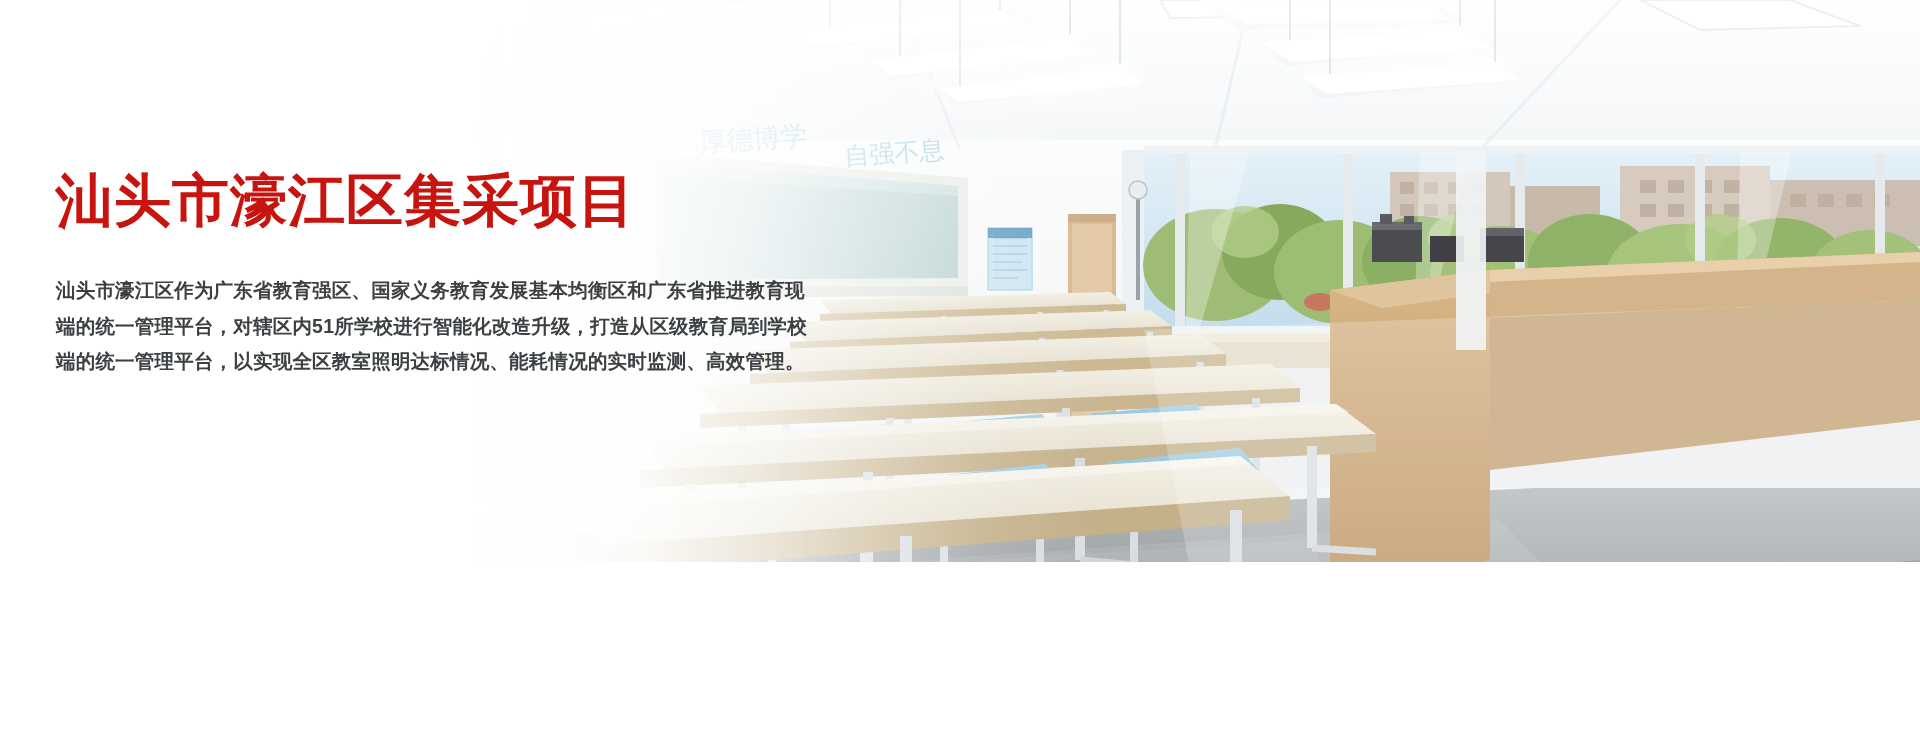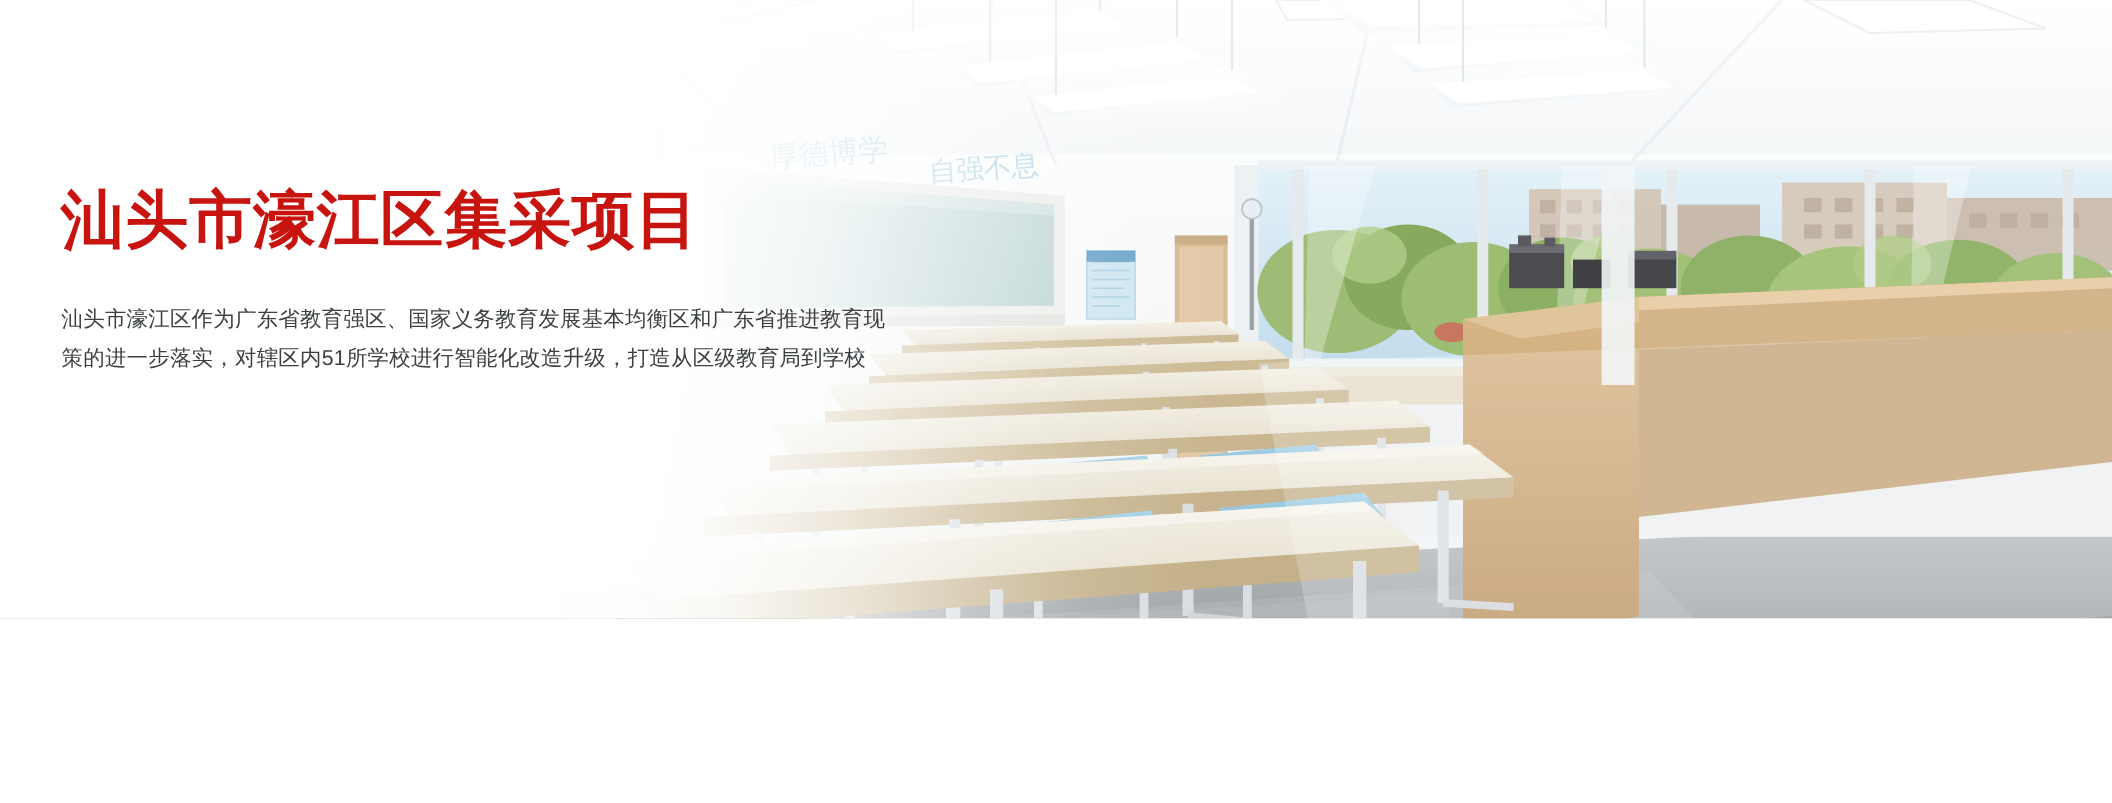--- a/index.html
+++ b/index.html
@@ -62,21 +62,21 @@
     font-weight: 700;
     letter-spacing: 1px;
     white-space: nowrap;
   }
   #body {
     margin-top: 41px;
     color: #3c4043;
     font-size: 19.5px;
     line-height: 35.5px;
     letter-spacing: 0.2px;
-    font-weight: 400;
+    font-weight: 700;
   }
   #body .ln { display: block; white-space: nowrap; }
 </style>
 </head>
 <body>
 
 <div id="hero">
 
   <div id="photo">
     <svg width="1920" height="730" viewBox="0 0 1920 730" xmlns="http://www.w3.org/2000/svg">
@@ -456,17 +456,18 @@
     </svg>
 
     <div id="photo-fade"></div>
     <div id="photo-vignette"></div>
   </div>
 
   <div id="copy">
     <h1 id="title">汕头市濠江区集采项目</h1>
     <div id="body">
       <span class="ln">汕头市濠江区作为广东省教育强区、国家义务教育发展基本均衡区和广东省推进教育现</span>
-      <span class="ln">策的进一步落实，对辖区内51所学校进行智能化改造升级，打造从区级教育局到学校</span>
+      <span class="ln">端的统一管理平台，对辖区内51所学校进行智能化改造升级，打造从区级教育局到学校</span>
+      <span class="ln">端的统一管理平台，以实现全区教室照明达标情况、能耗情况的实时监测、高效管理。</span>
     </div>
   </div>
 
 </div>
 
 </body></html>

